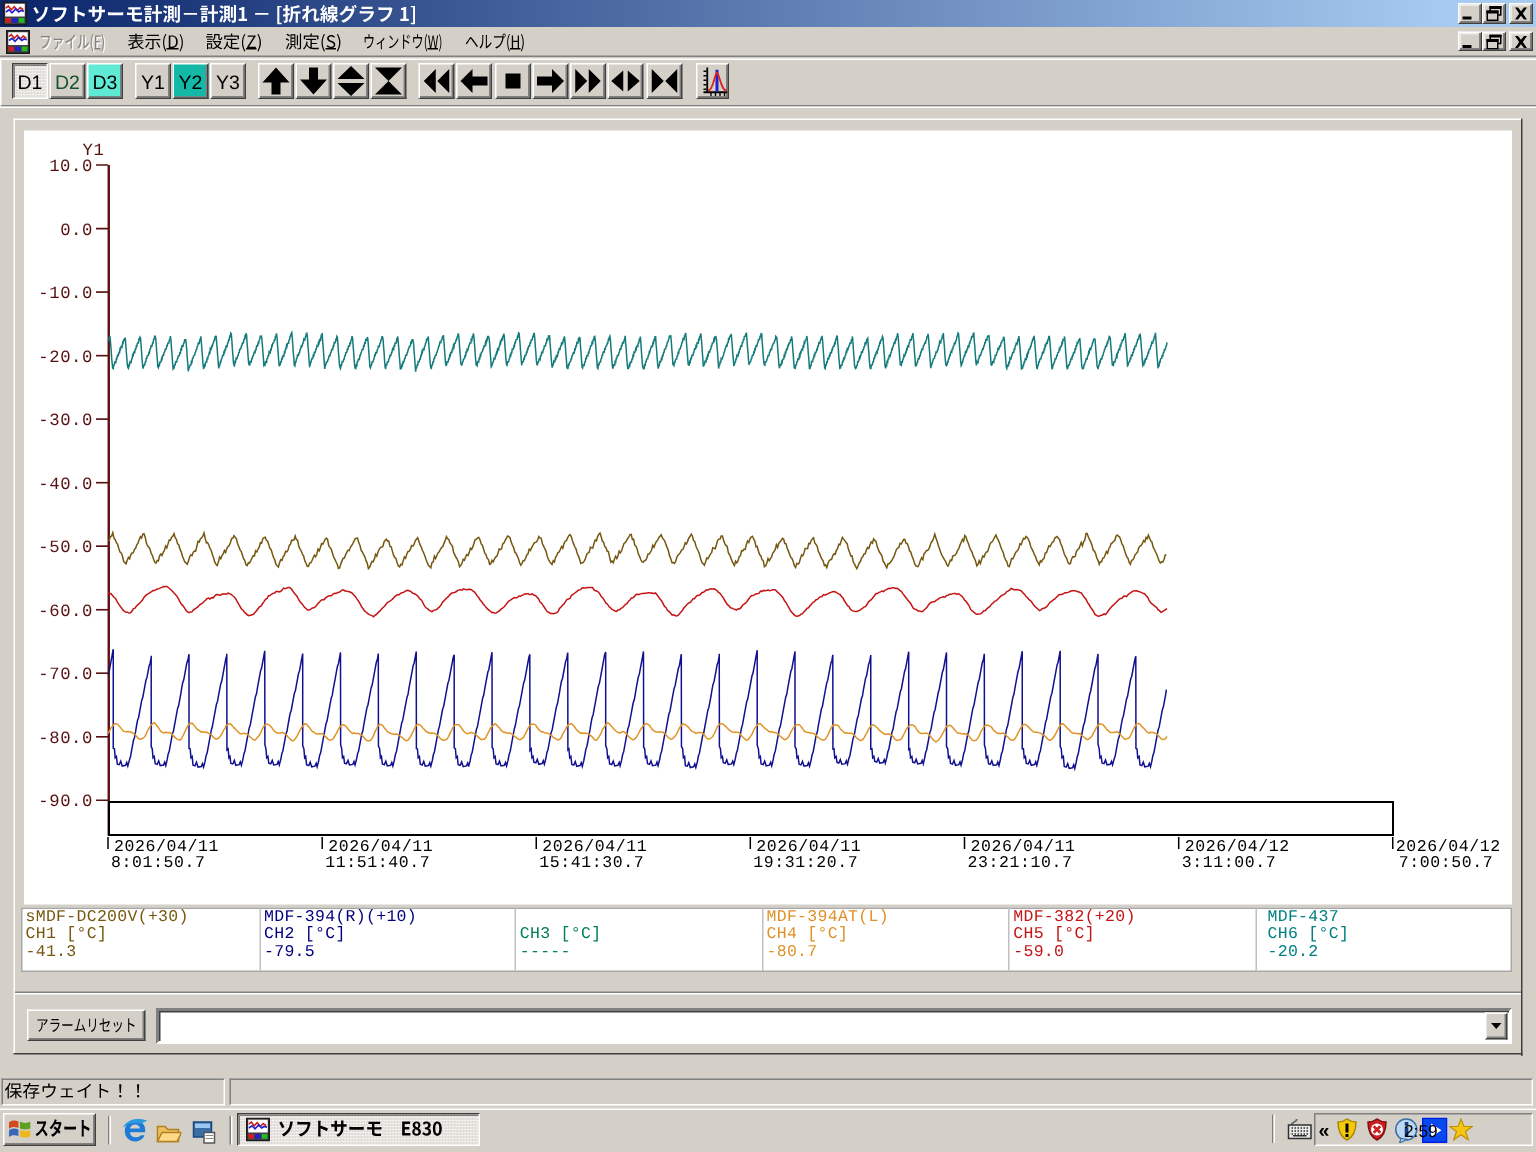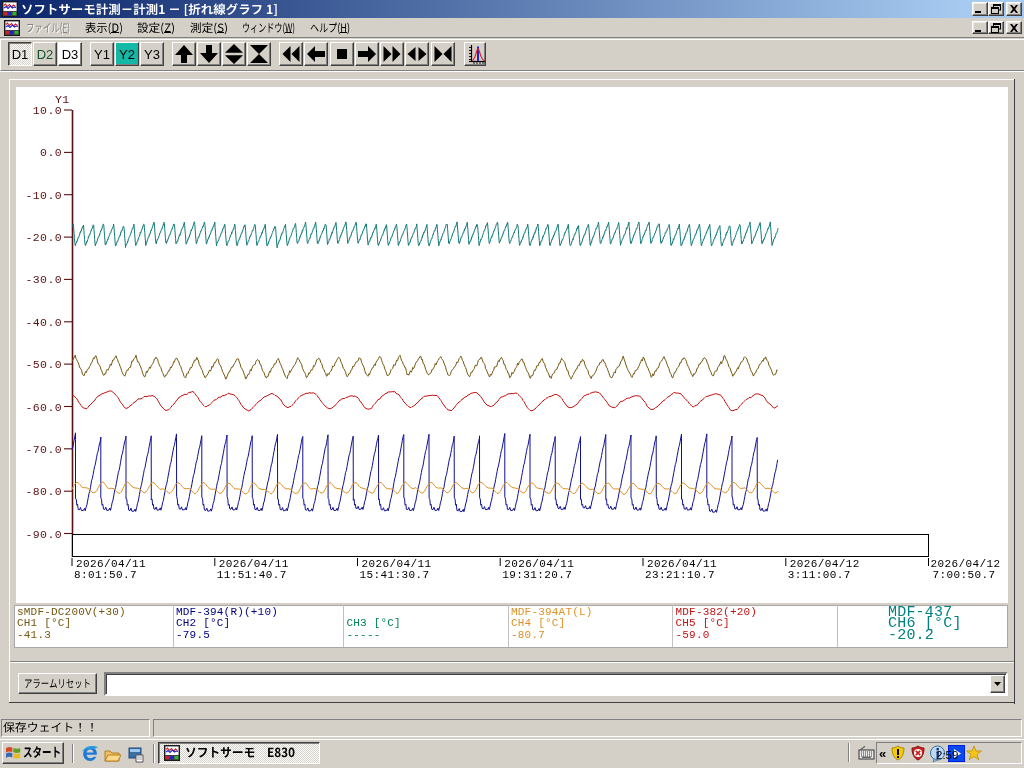--- a/index.html
+++ b/index.html
@@ -83,21 +83,21 @@
   </div>
 <div style="position:absolute;left:1006px;top:21px;width:16px;height:13px;background:#d4d0c8;border-top:1px solid #fff;border-left:1px solid #fff;border-right:1px solid #404040;border-bottom:1px solid #404040;box-shadow:inset -1px -1px 0 #808080,inset 1px 1px 0 #ecebe5;display:flex;align-items:center;justify-content:center">
     <svg width="12" height="10" viewBox="0 0 12 10">
       <path d="M2 1 L4 1 L6 3.5 L8 1 L10 1 L7.2 5 L10 9 L8 9 L6 6.5 L4 9 L2 9 L4.8 5 Z" fill="#000"></path>
     </svg>
   </div>
 <div style="position:absolute;left:0;top:39px;width:1024px;height:32px;background:#d4d0c8;border-top:1px solid #fff;border-left:1px solid #fff;border-bottom:1px solid #808080"></div>
 <div style="position:absolute;left:0;top:71px;width:1024px;height:1px;background:#fff"></div>
 <div style="position:absolute;left:8px;top:42px;width:24px;height:24px;border-top:1px solid #404040;border-left:1px solid #404040;border-right:1px solid #fff;border-bottom:1px solid #fff;box-shadow:inset 1px 1px 0 #808080;background-image:conic-gradient(#fff 25%,#d4d0c8 0 50%,#fff 0 75%,#d4d0c8 0);background-size:2px 2px;display:flex;align-items:center;justify-content:center;box-sizing:border-box;font:13px 'Liberation Sans',sans-serif;color:#000">D1</div>
 <div style="position:absolute;left:33px;top:42px;width:24px;height:24px;border-top:1px solid #fff;border-left:1px solid #fff;border-right:1px solid #404040;border-bottom:1px solid #404040;box-shadow:inset -1px -1px 0 #808080;background:#d4d0c8;display:flex;align-items:center;justify-content:center;box-sizing:border-box;font:13px 'Liberation Sans',sans-serif;color:#14532d">D2</div>
-<div style="position:absolute;left:58px;top:42px;width:24px;height:24px;border-top:1px solid #fff;border-left:1px solid #fff;border-right:1px solid #404040;border-bottom:1px solid #404040;box-shadow:inset -1px -1px 0 #808080;background:#ffffff;display:flex;align-items:center;justify-content:center;box-sizing:border-box;font:13px 'Liberation Sans',sans-serif;color:#000">D3</div>
+<div style="position:absolute;left:58px;top:42px;width:24px;height:24px;border-top:1px solid #fff;border-left:1px solid #fff;border-right:1px solid #404040;border-bottom:1px solid #404040;box-shadow:inset -1px -1px 0 #808080;background:#5eead4;display:flex;align-items:center;justify-content:center;box-sizing:border-box;font:13px 'Liberation Sans',sans-serif;color:#000">D3</div>
 <div style="position:absolute;left:90px;top:42px;width:24px;height:24px;border-top:1px solid #fff;border-left:1px solid #fff;border-right:1px solid #404040;border-bottom:1px solid #404040;box-shadow:inset -1px -1px 0 #808080;background:#d4d0c8;display:flex;align-items:center;justify-content:center;box-sizing:border-box;font:13px 'Liberation Sans',sans-serif;color:#000">Y1</div>
 <div style="position:absolute;left:115px;top:42px;width:24px;height:24px;border-top:1px solid #fff;border-left:1px solid #fff;border-right:1px solid #404040;border-bottom:1px solid #404040;box-shadow:inset -1px -1px 0 #808080;background:#14b8a6;display:flex;align-items:center;justify-content:center;box-sizing:border-box;font:13px 'Liberation Sans',sans-serif;color:#000">Y2</div>
 <div style="position:absolute;left:140px;top:42px;width:24px;height:24px;border-top:1px solid #fff;border-left:1px solid #fff;border-right:1px solid #404040;border-bottom:1px solid #404040;box-shadow:inset -1px -1px 0 #808080;background:#d4d0c8;display:flex;align-items:center;justify-content:center;box-sizing:border-box;font:13px 'Liberation Sans',sans-serif;color:#000">Y3</div>
 <div style="position:absolute;left:172px;top:42px;width:24px;height:24px;border-top:1px solid #fff;border-left:1px solid #fff;border-right:1px solid #404040;border-bottom:1px solid #404040;box-shadow:inset -1px -1px 0 #808080;background:#d4d0c8;display:flex;align-items:center;justify-content:center;box-sizing:border-box;font:13px 'Liberation Sans',sans-serif;color:#000">
     <svg width="22" height="22">
       <path d="M11 2 L20 12 L14 12 L14 20 L8 20 L8 12 L2 12 Z" fill="#000"></path>
     </svg>
   </div>
 <div style="position:absolute;left:197px;top:42px;width:24px;height:24px;border-top:1px solid #fff;border-left:1px solid #fff;border-right:1px solid #404040;border-bottom:1px solid #404040;box-shadow:inset -1px -1px 0 #808080;background:#d4d0c8;display:flex;align-items:center;justify-content:center;box-sizing:border-box;font:13px 'Liberation Sans',sans-serif;color:#000">
     <svg width="22" height="22">
@@ -231,21 +231,21 @@
 -----</div>
 <div style="position:absolute;left:507.5px;top:605px;width:1px;height:42px;background:#c0c0c0"></div>
 <div class="mono" style="position:absolute;left:511.0px;top:606.5px;font-size:11px;line-height:11.8px;letter-spacing:0.2px;color:#df9127;white-space:pre">MDF-394AT(L)
 CH4 [°C]
 -80.7</div>
 <div style="position:absolute;left:672px;top:605px;width:1px;height:42px;background:#c0c0c0"></div>
 <div class="mono" style="position:absolute;left:675.5px;top:606.5px;font-size:11px;line-height:11.8px;letter-spacing:0.2px;color:#c41414;white-space:pre">MDF-382(+20)
 CH5 [°C]
 -59.0</div>
 <div style="position:absolute;left:837px;top:605px;width:1px;height:42px;background:#c0c0c0"></div>
-<div class="mono" style="position:absolute;left:888px;top:606.5px;font-size:15px;line-height:11.8px;letter-spacing:0.2px;color:#008080;white-space:pre">MDF-437
+<div class="mono" style="position:absolute;left:845px;top:606.5px;font-size:11px;line-height:11.8px;letter-spacing:0.2px;color:#008080;white-space:pre">MDF-437
 CH6 [°C]
 -20.2</div>
 <div style="position:absolute;left:10px;top:661px;width:1004px;height:1px;background:#808080"></div>
 <div style="position:absolute;left:10px;top:662px;width:1004px;height:1px;background:#fff"></div>
 <div style="position:absolute;left:18px;top:673px;width:79px;height:21px;background:#d4d0c8;border-top:1px solid #fff;border-left:1px solid #fff;border-right:1px solid #404040;border-bottom:1px solid #404040;box-shadow:inset -1px -1px 0 #808080"></div>
 <svg style="position:absolute;left:24px;top:677px" width="67" height="15">
     <path transform="translate(0,10.5) scale(0.7614,1)" d="M10.2 -7.4 9.7 -8.0C9.5 -7.9 9.1 -7.9 8.9 -7.9C8.3 -7.9 3.1 -7.9 2.6 -7.9C2.2 -7.9 1.7 -7.9 1.4 -8.0V-7.0C1.8 -7.0 2.2 -7.1 2.6 -7.1C3.1 -7.1 8.1 -7.1 8.9 -7.1C8.5 -6.4 7.5 -5.2 6.5 -4.6L7.2 -4.0C8.5 -4.9 9.5 -6.3 9.9 -7.0C10.0 -7.2 10.2 -7.3 10.2 -7.4ZM5.9 -6.0H4.9C4.9 -5.7 4.9 -5.5 4.9 -5.2C4.9 -3.4 4.7 -1.8 3.0 -0.7C2.7 -0.5 2.3 -0.4 2.0 -0.3L2.8 0.4C5.6 -1.0 5.9 -3.0 5.9 -6.0Z M13.5 -8.2V-7.3C13.8 -7.3 14.2 -7.3 14.5 -7.3C15.1 -7.3 18.2 -7.3 18.8 -7.3C19.2 -7.3 19.6 -7.3 19.9 -7.3V-8.2C19.6 -8.2 19.2 -8.1 18.9 -8.1C18.2 -8.1 15.1 -8.1 14.5 -8.1C14.2 -8.1 13.8 -8.2 13.5 -8.2ZM20.7 -5.3 20.0 -5.7C19.9 -5.6 19.7 -5.6 19.4 -5.6C18.9 -5.6 14.2 -5.6 13.6 -5.6C13.3 -5.6 13.0 -5.6 12.6 -5.7V-4.7C12.9 -4.8 13.4 -4.8 13.6 -4.8C14.3 -4.8 18.9 -4.8 19.5 -4.8C19.3 -4.0 18.8 -3.0 18.2 -2.3C17.2 -1.4 15.9 -0.6 14.3 -0.3L15.0 0.5C16.4 0.1 17.8 -0.6 18.9 -1.8C19.7 -2.7 20.2 -3.9 20.5 -5.0C20.5 -5.0 20.6 -5.2 20.7 -5.3Z M23.1 -4.8V-3.7C23.5 -3.7 24.0 -3.7 24.7 -3.7C25.5 -3.7 29.9 -3.7 30.7 -3.7C31.2 -3.7 31.6 -3.7 31.9 -3.7V-4.8C31.6 -4.7 31.2 -4.7 30.7 -4.7C29.9 -4.7 25.5 -4.7 24.7 -4.7C24.0 -4.7 23.5 -4.7 23.1 -4.8Z M34.8 -1.2C34.5 -1.2 34.1 -1.2 33.8 -1.2L34.0 -0.2C34.3 -0.2 34.6 -0.3 34.9 -0.3C36.4 -0.4 40.1 -0.8 41.7 -1.1C42.0 -0.5 42.2 -0.0 42.4 0.4L43.3 -0.0C42.8 -1.2 41.6 -3.4 40.8 -4.5L40.0 -4.1C40.4 -3.6 40.9 -2.8 41.3 -1.9C40.1 -1.7 38.0 -1.5 36.4 -1.3C37.0 -2.8 38.0 -6.1 38.4 -7.2C38.5 -7.6 38.6 -7.9 38.7 -8.2L37.6 -8.4C37.6 -8.1 37.6 -7.9 37.4 -7.4C37.1 -6.3 36.0 -2.8 35.4 -1.3Z M52.5 -8.3H51.5C51.5 -8.1 51.6 -7.8 51.6 -7.4C51.6 -7.0 51.6 -6.1 51.6 -5.7C51.6 -3.6 51.4 -2.7 50.6 -1.8C50.0 -1.0 49.0 -0.6 48.0 -0.3L48.7 0.5C49.5 0.2 50.6 -0.3 51.3 -1.2C52.1 -2.1 52.5 -3.0 52.5 -5.6C52.5 -6.0 52.5 -7.0 52.5 -7.4C52.5 -7.8 52.5 -8.1 52.5 -8.3ZM47.4 -8.3H46.4C46.5 -8.1 46.5 -7.7 46.5 -7.5C46.5 -7.1 46.5 -4.3 46.5 -3.8C46.5 -3.5 46.4 -3.1 46.4 -3.0H47.4C47.4 -3.2 47.4 -3.5 47.4 -3.8C47.4 -4.3 47.4 -7.1 47.4 -7.5C47.4 -7.7 47.4 -8.1 47.4 -8.3Z M64.7 -6.3 64.1 -6.8C64.0 -6.8 63.8 -6.7 63.5 -6.6C63.1 -6.5 61.1 -6.1 59.3 -5.8V-7.5C59.3 -7.8 59.3 -8.2 59.3 -8.5H58.3C58.3 -8.2 58.4 -7.8 58.4 -7.5V-5.6C57.2 -5.4 56.2 -5.2 55.7 -5.1L55.8 -4.2L58.4 -4.8V-1.4C58.4 -0.3 58.7 0.2 60.8 0.2C62.2 0.2 63.3 0.1 64.2 -0.0L64.3 -1.0C63.2 -0.8 62.1 -0.6 60.9 -0.6C59.5 -0.6 59.3 -0.9 59.3 -1.6V-4.9L63.4 -5.8C63.1 -5.1 62.3 -3.9 61.5 -3.1L62.2 -2.7C63.1 -3.6 64.0 -5.0 64.5 -5.9C64.5 -6.0 64.7 -6.2 64.7 -6.3Z M71.3 -6.3 70.5 -6.1C70.7 -5.6 71.2 -4.2 71.4 -3.7L72.2 -4.0C72.0 -4.4 71.5 -5.9 71.3 -6.3ZM75.3 -5.7 74.3 -6.0C74.2 -4.6 73.6 -3.2 72.8 -2.3C71.9 -1.1 70.5 -0.3 69.3 0.1L70.0 0.8C71.2 0.4 72.6 -0.5 73.6 -1.8C74.4 -2.8 74.8 -4.0 75.1 -5.2C75.2 -5.3 75.2 -5.5 75.3 -5.7ZM68.8 -5.8 67.9 -5.5C68.2 -5.1 68.8 -3.6 68.9 -3.0L69.8 -3.3C69.6 -3.9 69.0 -5.3 68.8 -5.8Z M80.7 -1.0C80.7 -0.6 80.7 -0.0 80.6 0.3H81.7C81.7 -0.0 81.6 -0.6 81.6 -1.0L81.6 -4.6C82.8 -4.2 84.7 -3.5 85.9 -2.8L86.3 -3.8C85.2 -4.3 83.1 -5.1 81.6 -5.6V-7.4C81.6 -7.7 81.7 -8.2 81.7 -8.5H80.6C80.7 -8.2 80.7 -7.7 80.7 -7.4C80.7 -6.4 80.7 -1.6 80.7 -1.0Z" fill="#000000"></path>
   </svg>
 <div style="position:absolute;left:104px;top:672px;width:904px;height:24px;background:#fff;border-top:2px solid #808080;border-left:2px solid #808080;border-right:2px solid #fff;border-bottom:2px solid #fff;box-shadow:inset 1px 1px 0 #404040"></div>
 <div style="position:absolute;left:990px;top:675px;width:15px;height:18px;background:#d4d0c8;border-top:1px solid #fff;border-left:1px solid #fff;border-right:1px solid #404040;border-bottom:1px solid #404040;box-shadow:inset -1px -1px 0 #808080"><svg width="13" height="16">

